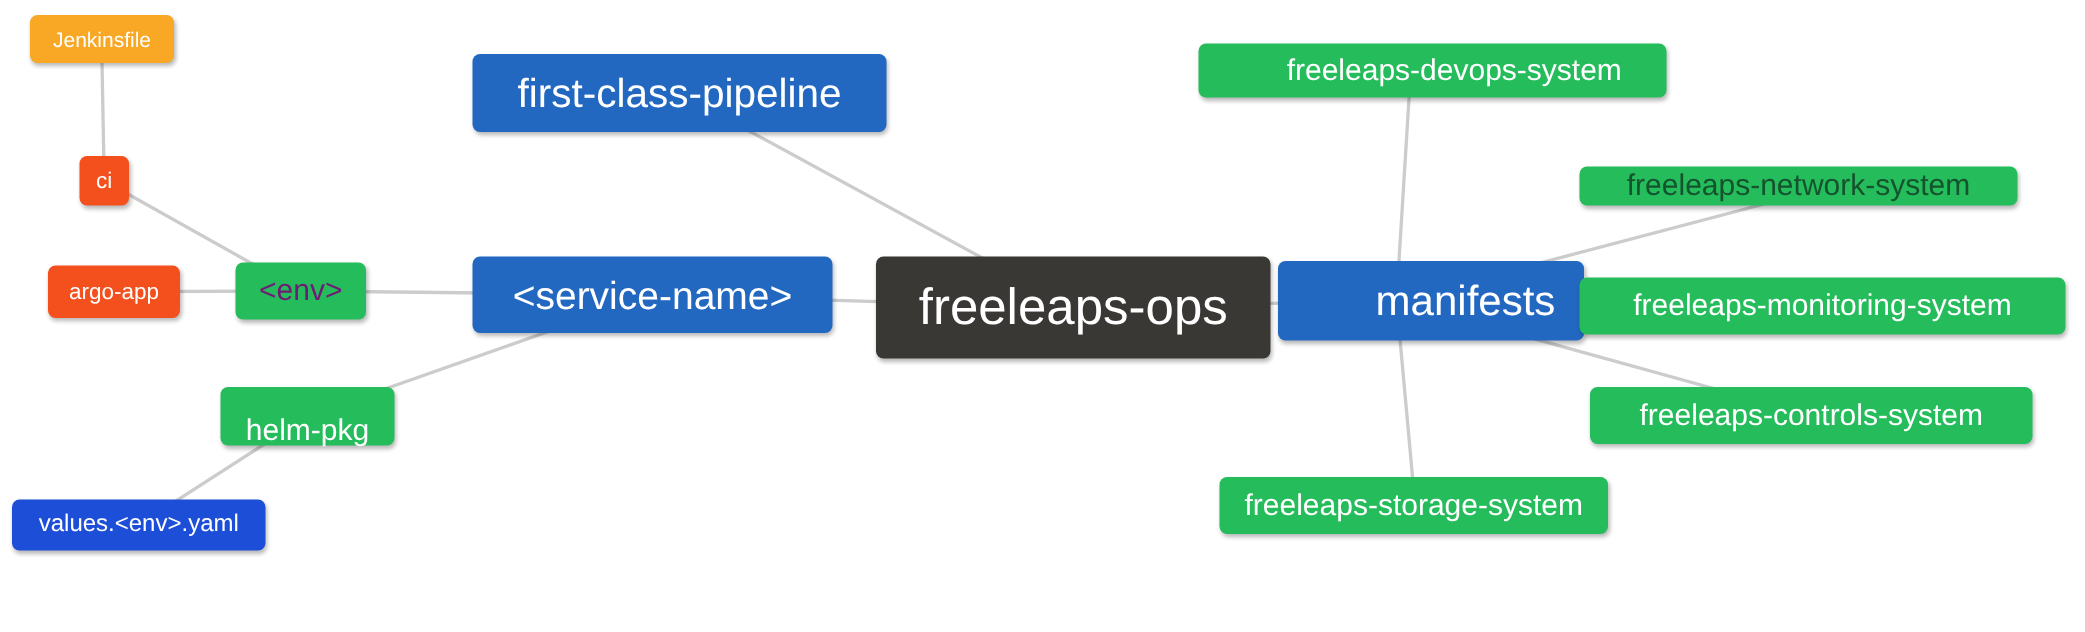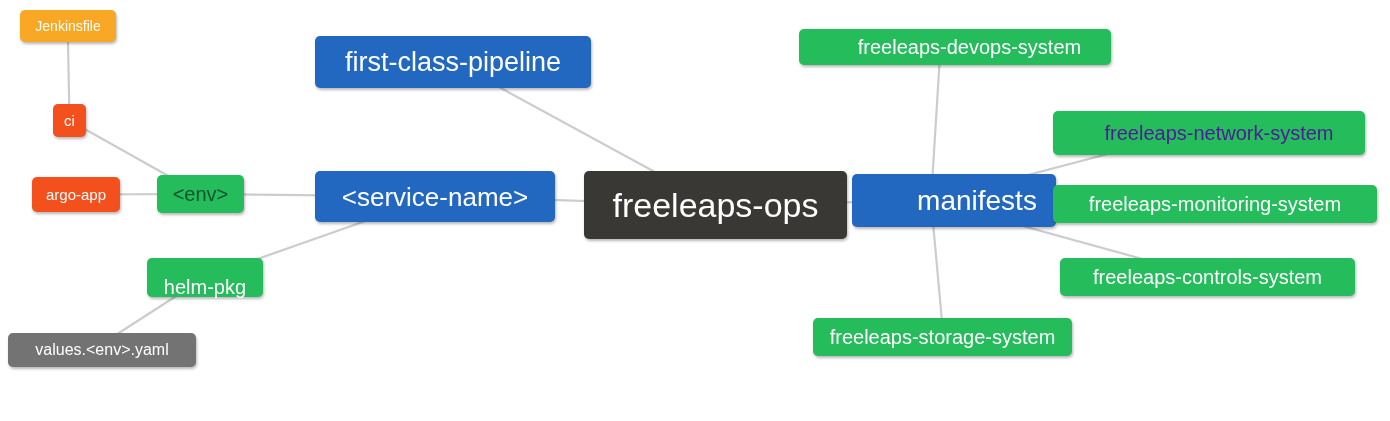--- a/index.html
+++ b/index.html
@@ -60,45 +60,45 @@
 
 <div class="node" style="left: 20px; top: 10px; width: 96px; height: 32px; background: rgb(249, 168, 37); font-size: 14px; color: rgb(255, 255, 255);">
       <span>Jenkinsfile</span>
     </div>
     <div class="node" style="left: 53px; top: 104px; width: 33px; height: 33px; background: rgb(244, 80, 30); font-size: 15px; color: rgb(255, 255, 255);">
       <span>ci</span>
     </div>
     <div class="node" style="left: 32px; top: 177px; width: 88px; height: 35px; background: rgb(244, 80, 30); font-size: 15px; color: rgb(255, 255, 255);">
       <span>argo-app</span>
     </div>
-    <div class="node" style="left: 157px; top: 175px; width: 87px; height: 38px; background: rgb(37, 188, 91); font-size: 20px; color: #14532d;">
+    <div class="node" style="left: 157px; top: 175px; width: 87px; height: 38px; background: rgb(37, 188, 91); font-size: 20px; color: #701a75;">
       <span>&lt;env&gt;</span>
     </div>
     <div class="node" style="left: 147px; top: 258px; width: 116px; height: 39px; background: rgb(37, 188, 91); font-size: 20px; color: rgb(255, 255, 255); align-items: flex-end;">
       <span>helm-pkg</span>
     </div>
-    <div class="node" style="left: 8px; top: 333px; width: 188px; height: 34px; background: #737373; font-size: 16px; color: rgb(255, 255, 255);">
+    <div class="node" style="left: 8px; top: 333px; width: 169px; height: 34px; background: #1d4ed8; font-size: 16px; color: rgb(255, 255, 255);">
       <span>values.&lt;env&gt;.yaml</span>
     </div>
     <div class="node" style="left: 315px; top: 36px; width: 276px; height: 52px; background: rgb(34, 104, 192); font-size: 27px; color: rgb(255, 255, 255);">
       <span>first-class-pipeline</span>
     </div>
     <div class="node" style="left: 315px; top: 171px; width: 240px; height: 51px; background: rgb(34, 104, 192); font-size: 26px; color: rgb(255, 255, 255);">
       <span>&lt;service-name&gt;</span>
     </div>
     <div class="node" style="left: 584px; top: 171px; width: 263px; height: 68px; background: rgb(58, 56, 53); font-size: 34px; color: rgb(255, 255, 255);">
       <span>freeleaps-ops</span>
     </div>
     <div class="node" style="left: 852px; top: 174px; width: 158px; height: 53px; background: rgb(34, 104, 192); font-size: 28px; color: rgb(255, 255, 255); padding-left: 46px;">
       <span>manifests</span>
     </div>
     <div class="node" style="left: 799px; top: 29px; width: 283px; height: 36px; background: rgb(37, 188, 91); font-size: 20px; color: rgb(255, 255, 255); padding-left: 29px;">
       <span>freeleaps-devops-system</span>
     </div>
-    <div class="node" style="left: 1053px; top: 111px; width: 292px; height: 44px; background: rgb(37, 188, 91); font-size: 20px; color: #4c1d95; padding-left: 20px;">
+    <div class="node" style="left: 1053px; top: 111px; width: 292px; height: 26px; background: rgb(37, 188, 91); font-size: 20px; color: #14532d;">
       <span>freeleaps-network-system</span>
     </div>
     <div class="node" style="left: 1053px; top: 185px; width: 324px; height: 38px; background: rgb(37, 188, 91); font-size: 20px; color: rgb(255, 255, 255);">
       <span>freeleaps-monitoring-system</span>
     </div>
     <div class="node" style="left: 1060px; top: 258px; width: 295px; height: 38px; background: rgb(37, 188, 91); font-size: 20px; color: rgb(255, 255, 255);">
       <span>freeleaps-controls-system</span>
     </div>
     <div class="node" style="left: 813px; top: 308px; width: 259px; height: 38px; background: rgb(37, 188, 91); font-size: 20px; color: rgb(255, 255, 255); margin-top: 10px;">
       <span>freeleaps-storage-system</span>

